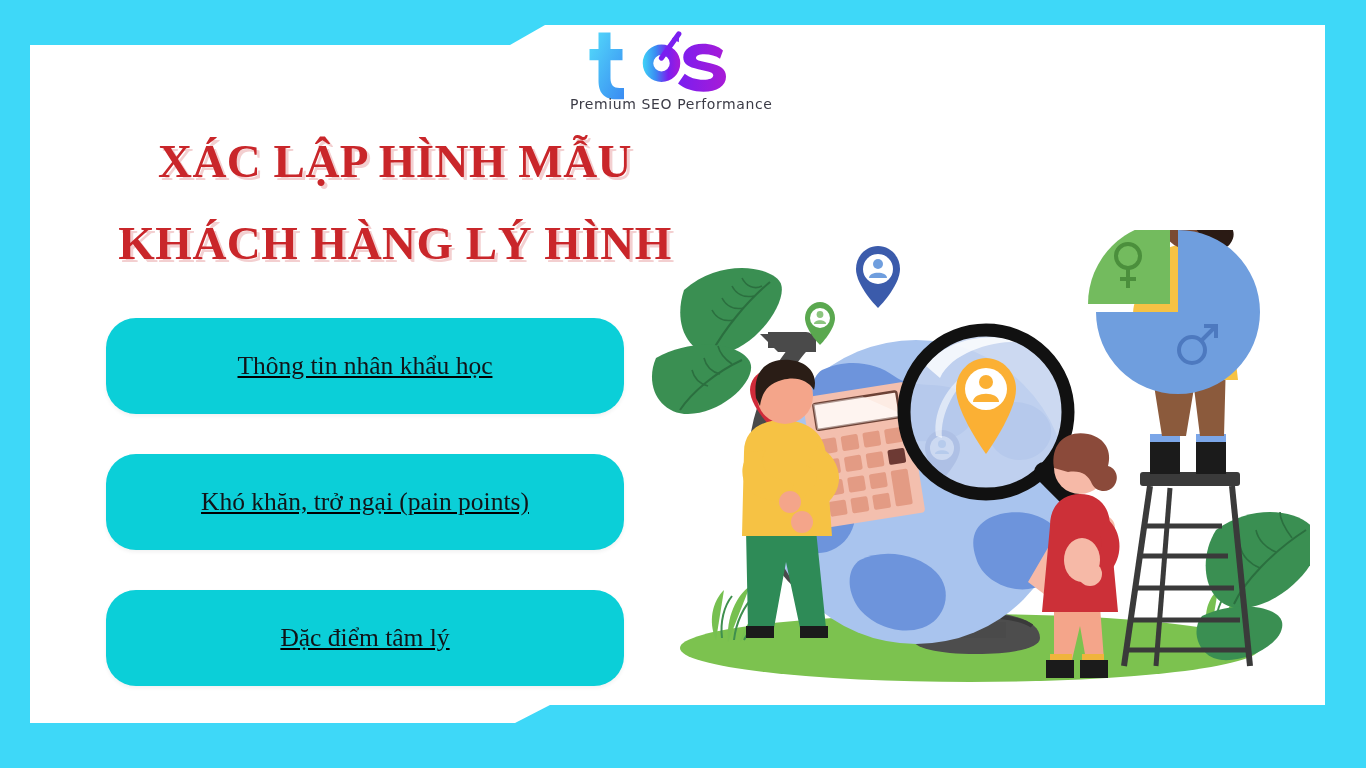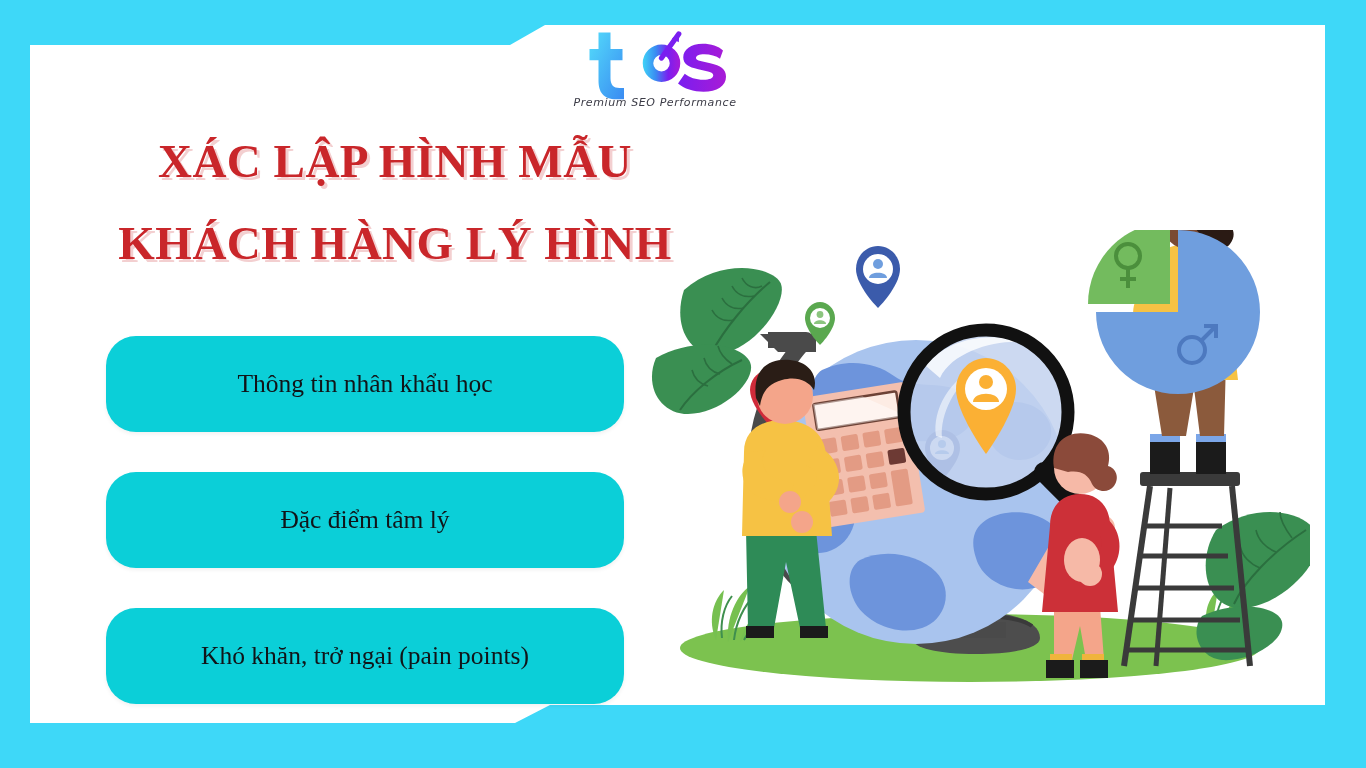--- a/index.html
+++ b/index.html
@@ -25,39 +25,38 @@
       485px 698px,
       0px 698px
     );
   }
 
   
   .logo{position:absolute;left:570px;top:28px;width:170px;height:100px;text-align:center;}
   .logo-mark{height:72px;display:block;margin:0 auto;}
   .logo-tag{
     font-family:"DejaVu Sans", sans-serif;
-    font-size:11px;letter-spacing:.6px;color:#3b3b46;margin-top:-4px;
+    font-size:14px;letter-spacing:.6px;color:#3b3b46;margin-top:-4px;
     white-space:nowrap;
-    font-style:italic;
   }
 
   
   .headline{position:absolute;left:55px;top:138px;width:680px;text-align:center;}
   .headline .line{
     font-family:"Liberation Serif", serif;
     font-weight:bold;color:#c9262a;
     font-size:47px;letter-spacing:.5px;line-height:1.02;
     text-shadow:3px 3px 0 rgba(201,38,42,.22);
     white-space:nowrap;
   }
   .headline .line.l1{font-size:47px;margin-bottom:34px;}
   .headline .line.l2{font-size:47px;}
 
   
-  .pills{position:absolute;left:106px;top:336px;width:520px;}
+  .pills{position:absolute;left:106px;top:318px;width:520px;text-decoration:underline;}
   .pill{
     width:518px;height:96px;border-radius:30px;
     background:#0bcfd8;
     display:flex;align-items:center;justify-content:center;
     margin-bottom:40px;
     box-shadow:0 2px 4px rgba(0,0,0,.06);
   }
   .pill-label{
     font-family:"Liberation Serif", serif;
     font-size:25.5px;color:#111418;white-space:nowrap;
@@ -112,24 +111,24 @@
   <div class="headline">
     <div class="line l1">XÁC LẬP HÌNH MẪU</div>
     <div class="line l2">KHÁCH HÀNG LÝ HÌNH</div>
   </div>
 
   <div class="pills">
     <div class="pill">
       <span class="pill-label">Thông tin nhân khẩu học</span>
     </div>
     <div class="pill">
-      <span class="pill-label">Đặc điểm tâm lý</span>
+      <span class="pill-label">Khó khăn, trở ngại (pain points)</span>
     </div>
     <div class="pill">
-      <span class="pill-label">Khó khăn, trở ngại (pain points)</span>
+      <span class="pill-label">Đặc điểm tâm lý</span>
     </div>
   </div>
 
   <div class="illu">
     <svg viewBox="0 0 660 460" aria-hidden="true">
 
       <ellipse cx="320" cy="418" rx="290" ry="34" fill="#7cc24f"></ellipse>
 
       <g fill="none" stroke="#3f8f4e" stroke-width="2">
         <path d="M66 410 C58 392 62 372 74 360" fill="#76c050" stroke="none"></path>

